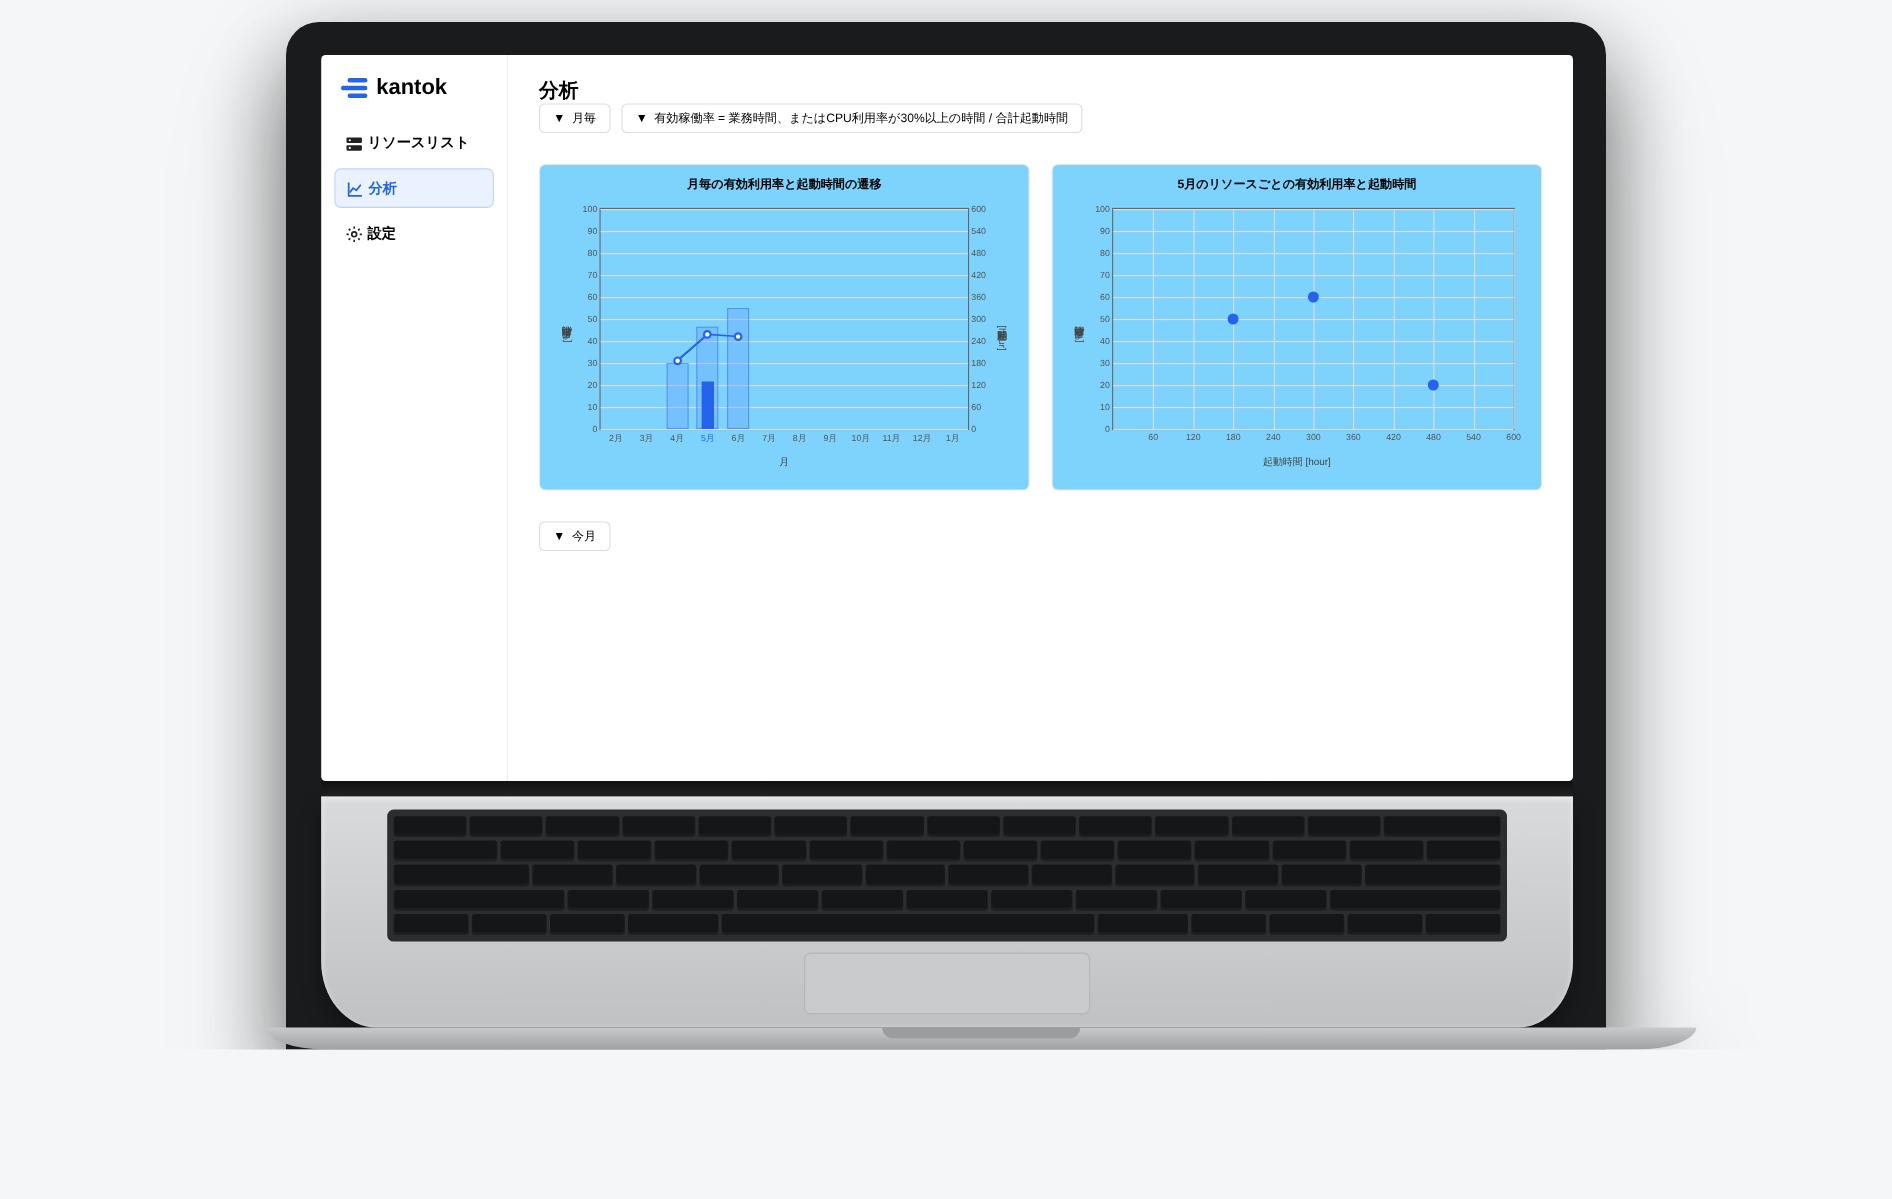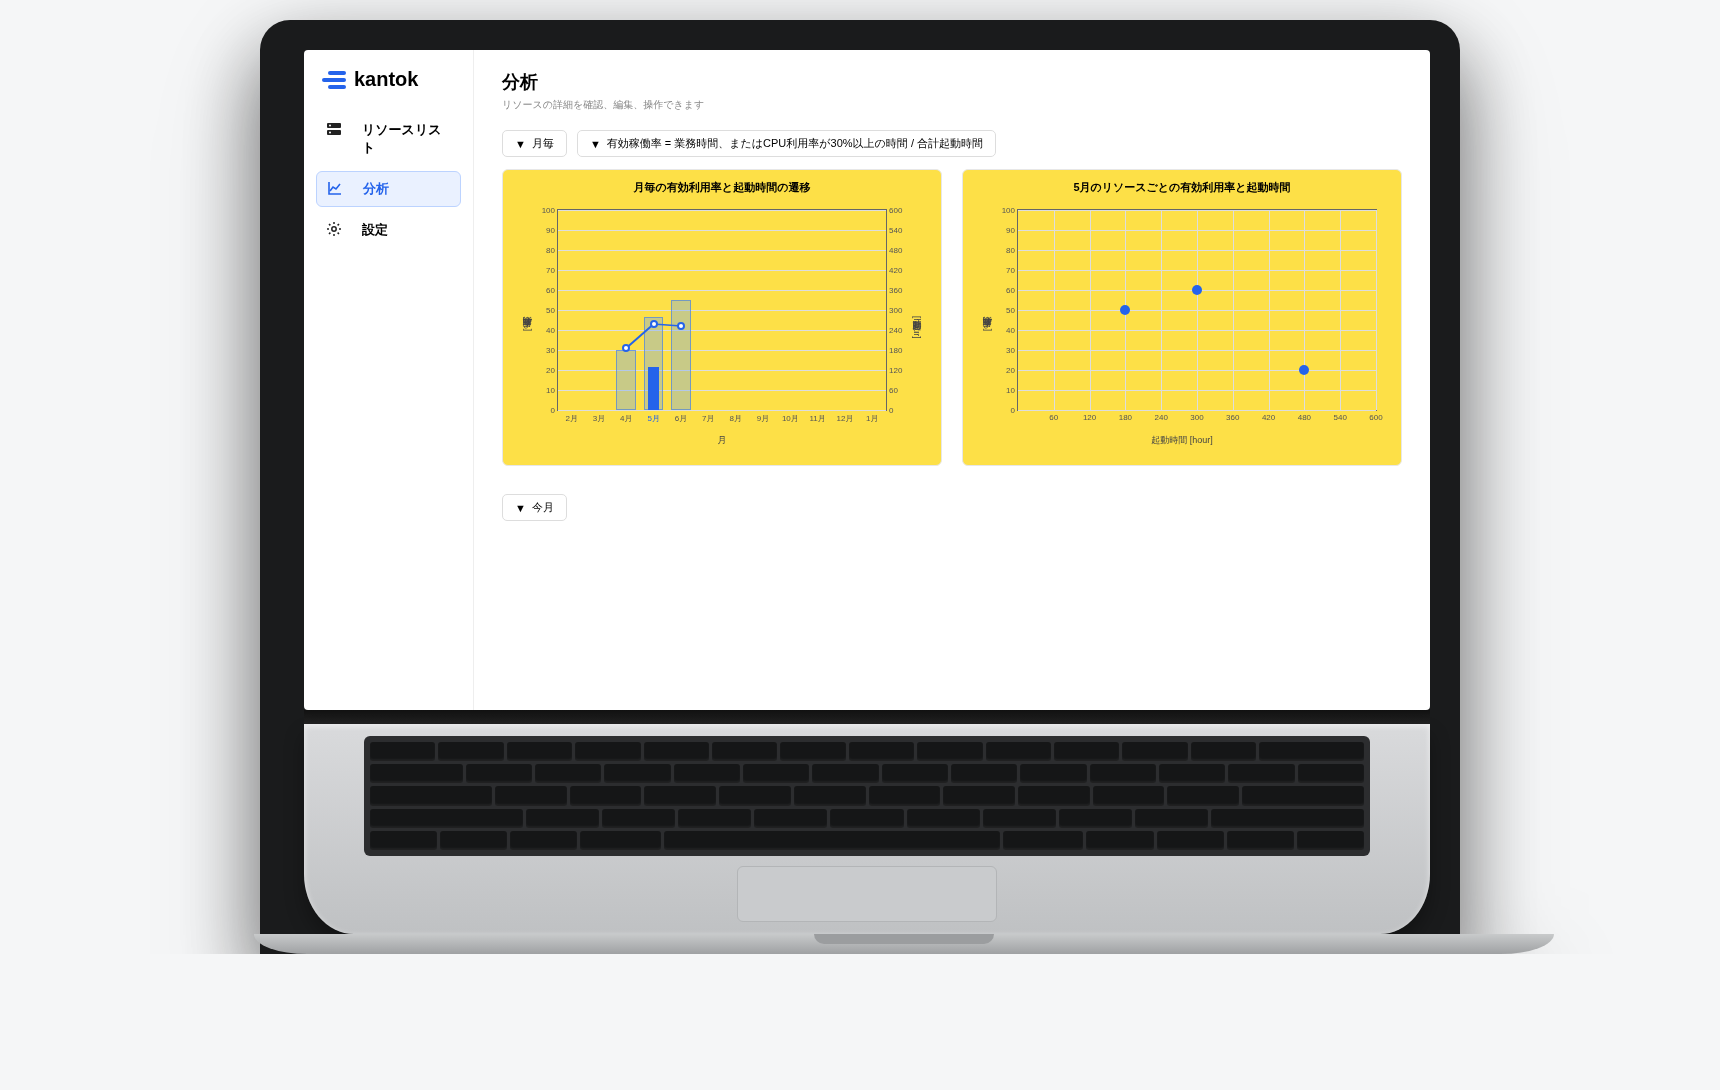--- a/index.html
+++ b/index.html
@@ -4,47 +4,47 @@
 <style>
   * { box-sizing: border-box; margin: 0; padding: 0; }
   body {
     font-family: -apple-system, 'Hiragino Sans', 'Meiryo', sans-serif;
     background: #f5f6f7;
     display:flex; justify-content:center; align-items:flex-start;
     padding-top:20px;
   }
   .laptop {
     width:1200px; background:#1a1b1c; border-radius:30px 30px 0 0;
-    padding:30px 30px 0 44px; box-shadow:0 30px 80px rgba(0,0,0,.35);
+    padding:30px 30px 0 32px; box-shadow:0 30px 80px rgba(0,0,0,.35);
   }
   .screen {
     background:#fff; height:660px; border-radius:4px; overflow:hidden;
     display:flex;
   }
   
   .sidebar { width:170px; border-right:1px solid #eee; padding:18px 12px; }
   .logo { display:flex; align-items:center; gap:8px; font-weight:800; font-size:20px; margin-bottom:22px; padding-left:6px;}
   .logo-mark { display:flex; flex-direction:column; gap:3px; }
   .logo-mark span { display:block; height:4px; background:#2463eb; border-radius:2px;}
   .logo-mark span:nth-child(1){width:18px;margin-left:6px;}
   .logo-mark span:nth-child(2){width:24px;}
   .logo-mark span:nth-child(3){width:18px;margin-left:6px;}
-  .nav-item { display:flex; align-items:flex-start; gap:20px; padding:8px 10px; border-radius:6px; font-size:13px; font-weight:600; cursor:pointer; margin-bottom:6px;}
+  .nav-item { display:flex; align-items:flex-end; gap:4px; padding:8px 10px; border-radius:6px; font-size:13px; font-weight:600; cursor:pointer; margin-bottom:6px;}
   .nav-item.active { background:#eaf1ff; color:#2463eb; border:1px solid #bcd3ff;}
   .nav-icon { width:16px; height:16px; display:flex; align-items:center; justify-content:center;}
   
   .main { flex:1; padding:20px 28px; overflow:auto;}
   .page-title { font-size:18px; font-weight:700; }
   .page-sub { font-size:10px; color:#888; margin-top:4px; margin-bottom:18px;}
   .section-title { font-size:13px; font-weight:700; margin-bottom:10px;}
   .filter-row { display:flex; gap:10px; margin-bottom:12px;}
   .filter-pill { border:1px solid #ddd; border-radius:5px; padding:5px 12px; font-size:11px; display:flex; align-items:center; gap:6px; background:#fff; cursor:pointer;}
   .filter-pill .lbl-u { }
   .charts-row { display:flex; gap:20px; margin-bottom:28px;}
-  .chart-card { flex:1; border:1px solid #e7e7e7; border-radius:6px; padding:10px 12px 14px; background:#fde047;}
+  .chart-card { flex:1; border:1px solid #e7e7e7; border-radius:6px; padding:10px 12px 14px; background:#7dd3fc;margin-top:16px;}
   .chart-title { text-align:center; font-size:11px; font-weight:600; margin-bottom:6px;}
   .plot { position:relative; height:250px; }
   .plot-area { position:absolute; left:42px; right:42px; top:8px; bottom:40px; border:1px solid #666;}
   .plot-area.single-y { right:12px; }
   .grid-h { position:absolute; left:0; right:0; border-top:1px solid #ddd;}
   .grid-v { position:absolute; top:0; bottom:0; border-left:1px solid #ddd;}
   .yl-label { position:absolute; right:100%; transform:translateY(-50%); font-size:8px; color:#555; padding-right:3px;}
   .yr-label { position:absolute; left:100%; transform:translateY(-50%); font-size:8px; color:#555; padding-left:3px;}
   .x-label { position:absolute; top:100%; transform:translateX(-50%); font-size:8px; color:#555; padding-top:3px; white-space:nowrap;}
   .x-label.hl { color:#2463eb; font-weight:400;}
@@ -117,21 +117,20 @@
                 <circle cx="8" cy="8" r="2.2" fill="none" stroke="#222" stroke-width="1.5"></circle>
                 <path d="M8 1v2M8 13v2M1 8h2M13 8h2M3 3l1.4 1.4M11.6 11.6L13 13M13 3l-1.4 1.4M4.4 11.6L3 13" stroke="#222" stroke-width="1.5"></path>
               </svg>
         </span>
         <span>設定</span>
       </div>
     </aside>
 
     <main class="main">
       <h1 class="page-title">分析</h1>
-      <div class="page-sub">リソースの詳細を確認、編集、操作できます</div>
 
       <div class="filter-row">
         <div class="filter-pill">
           <span>▼</span>
           <span class="lbl-u">月毎</span>
         </div>
         <div class="filter-pill">
           <span>▼</span>
           <span>有効稼働率 = 業務時間、またはCPU利用率が30%以上の時間 / 合計起動時間</span>
         </div>

